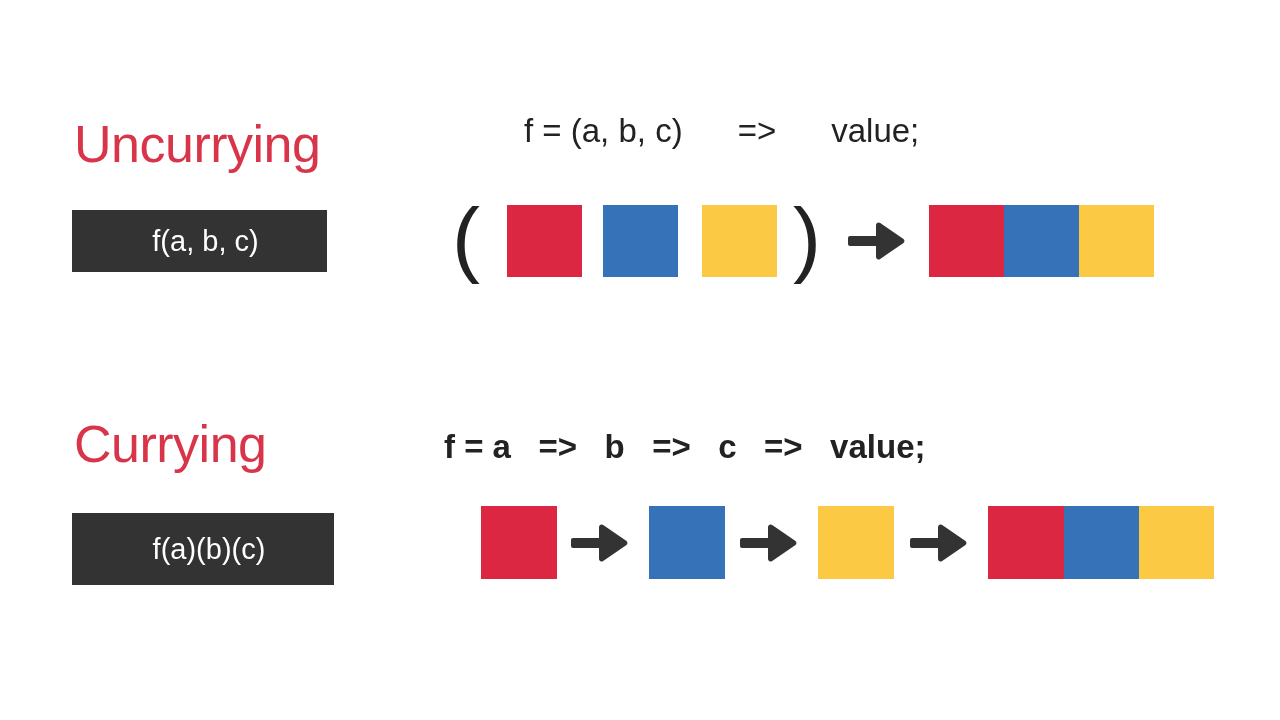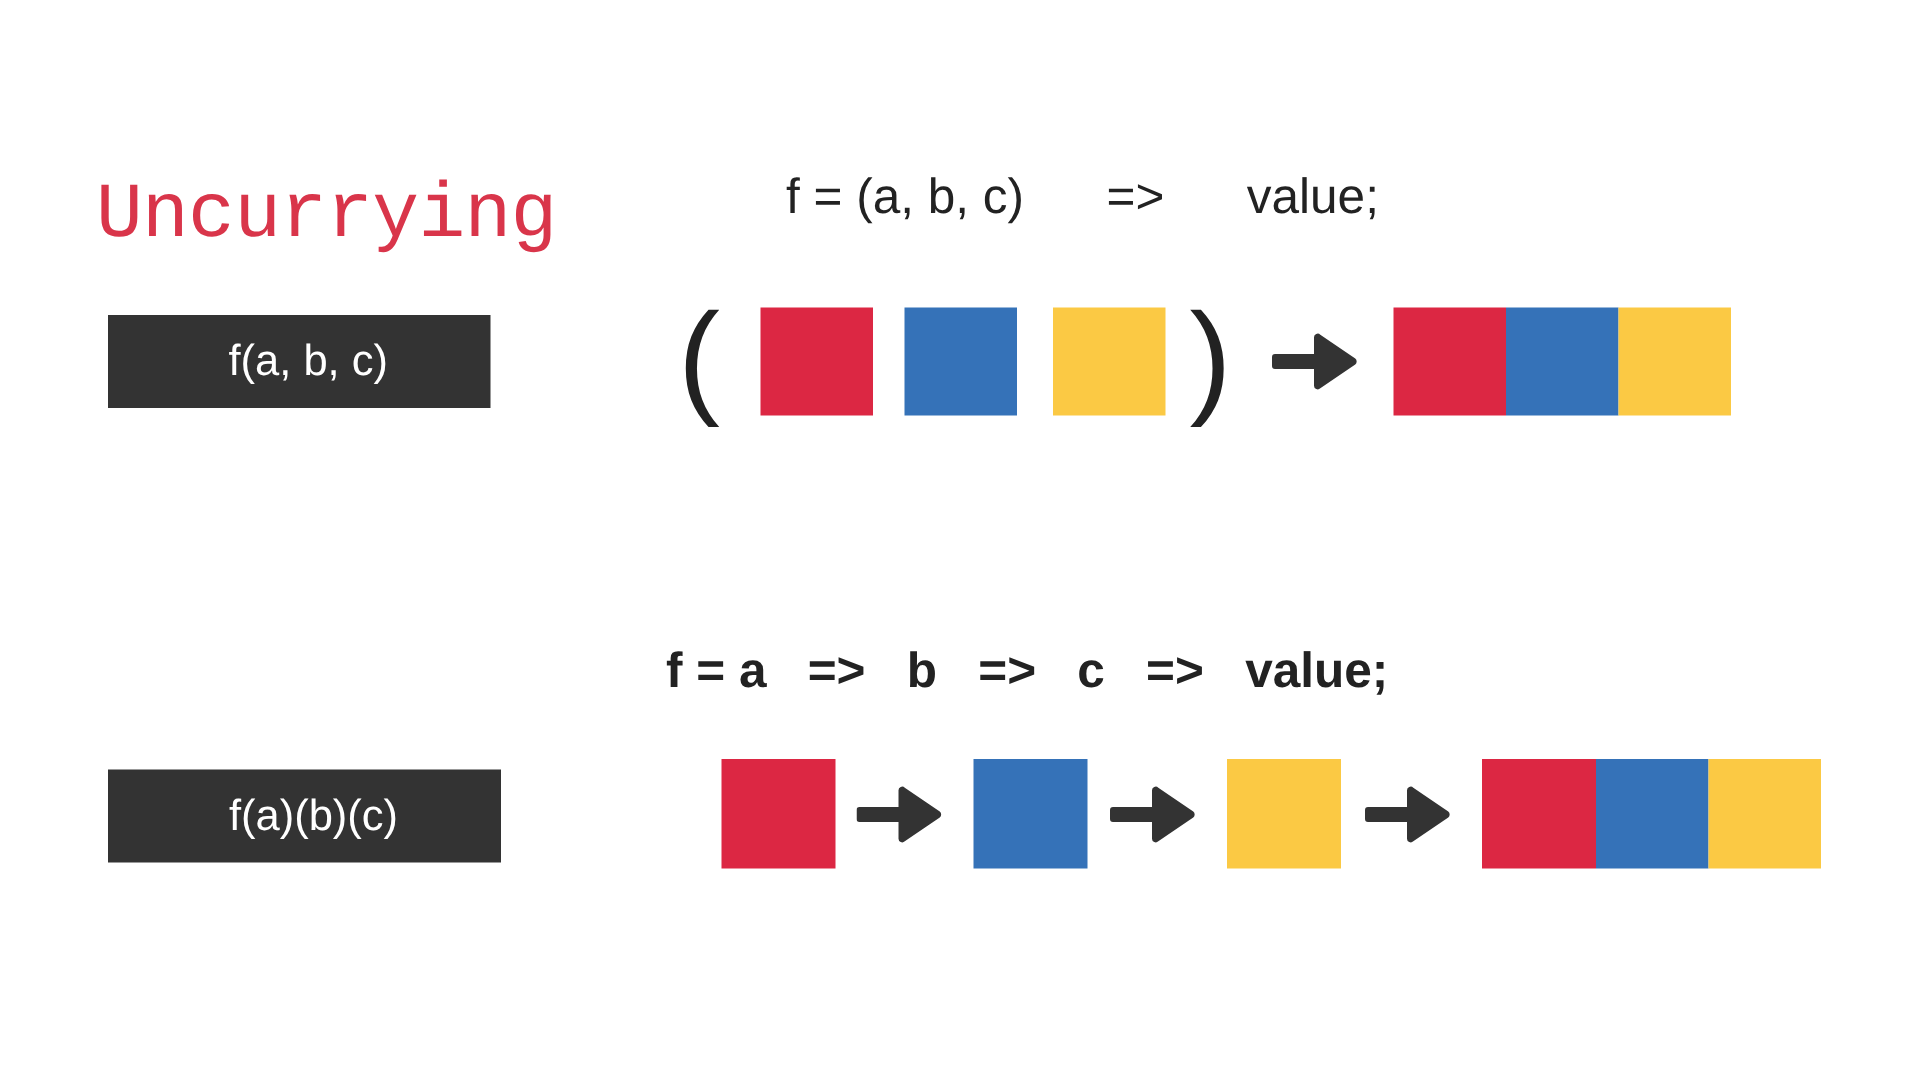--- a/index.html
+++ b/index.html
@@ -88,21 +88,21 @@
   .arrow-icon {
     position: absolute;
   }
   .arrow-icon svg { display: block; }
 </style>
 </head>
 <body>
 
 <div id="canvas">
 
-  <div class="section-title" style="left:64px; top:118px;font-family:Liberation Mono, monospace;">Uncurrying</div>
+  <div class="section-title" style="left:74px; top:118px;">Uncurrying</div>
 
   <div class="call-box" style="left:72px; top:210px; width:255px; height:62px;">
     <span>f(a, b, c)</span>
   </div>
 
   <div class="formula" style="left:524px; top:114px;">f = (a, b, c)      =&gt;      value;</div>
 
   <div class="paren" style="left:452px; top:196px;">(</div>
 
   <div class="swatch" style="left:507px; top:205px; width:75px; height:72px; background:#DC2743;"></div>
@@ -118,22 +118,23 @@
       <path d="M2 14 h26 v-11 a2.5 2.5 0 0 1 4.2 -1.9 L55.5 17 a2.6 2.6 0 0 1 0 4 L32.2 36.9 a2.5 2.5 0 0 1 -4.2 -1.9 v-11 h-26 a2 2 0 0 1 -2 -2 v-6 a2 2 0 0 1 2 -2 z" fill="#333333"></path>
     </svg>
   </div>
 
   <div class="swatch-group" style="left:929px; top:205px; width:225px; height:72px;">
     <div style="width:75px; background:#DC2743;"></div>
     <div style="width:75px; background:#3572B8;"></div>
     <div style="width:75px; background:#FBC944;"></div>
   </div>
 
+  <div class="section-title" style="left:74px; top:418px;">Currying</div>
 
-  <div class="call-box" style="left:72px; top:513px; width:262px; height:62px;">
+  <div class="call-box" style="left:72px; top:513px; width:262px; height:72px;">
     <span>f(a)(b)(c)</span>
   </div>
 
   <div class="formula" style="left:444px; top:430px;font-weight:bold;">f = a   =&gt;   b   =&gt;   c   =&gt;   value;</div>
 
   <div class="swatch" style="left:481px; top:506px; width:76px; height:73px; background:#DC2743;"></div>
 
   <div class="arrow-icon" style="left:571px; top:524px;">
     <svg width="58" height="38" viewBox="0 0 58 38">
       <path d="M2 14 h26 v-11 a2.5 2.5 0 0 1 4.2 -1.9 L55.5 17 a2.6 2.6 0 0 1 0 4 L32.2 36.9 a2.5 2.5 0 0 1 -4.2 -1.9 v-11 h-26 a2 2 0 0 1 -2 -2 v-6 a2 2 0 0 1 2 -2 z" fill="#333333"></path>

